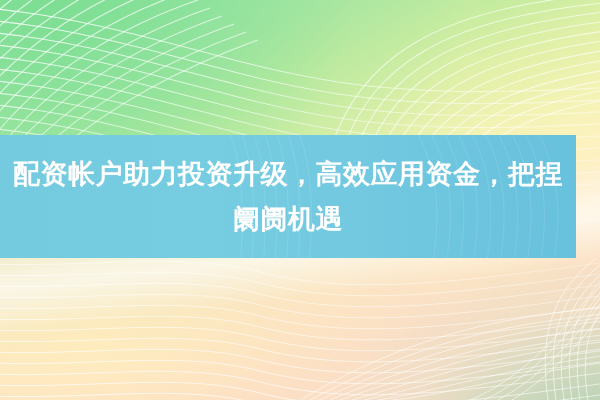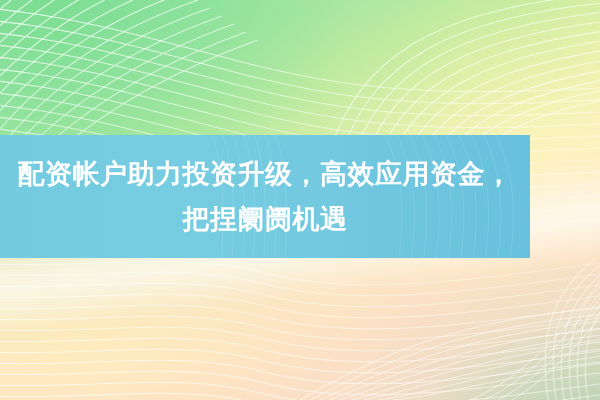--- a/index.html
+++ b/index.html
@@ -90,21 +90,21 @@
   }
 
   
   .lines { position: absolute; inset: 0; pointer-events: none; }
   .lines svg { width: 100%; height: 100%; display: block; }
 
   
   .band {
     position: absolute;
     left: 0;
-    width: 530px;
+    width: 576px;
     background: linear-gradient(to right,
         #74cbdf 0%,
         #76cce0 35%,
         #72c9e0 62%,
         #6cc4de 82%,
         #68c1dd 100%);
     display: flex;
     align-items: center;
   }
   .band-lines {

